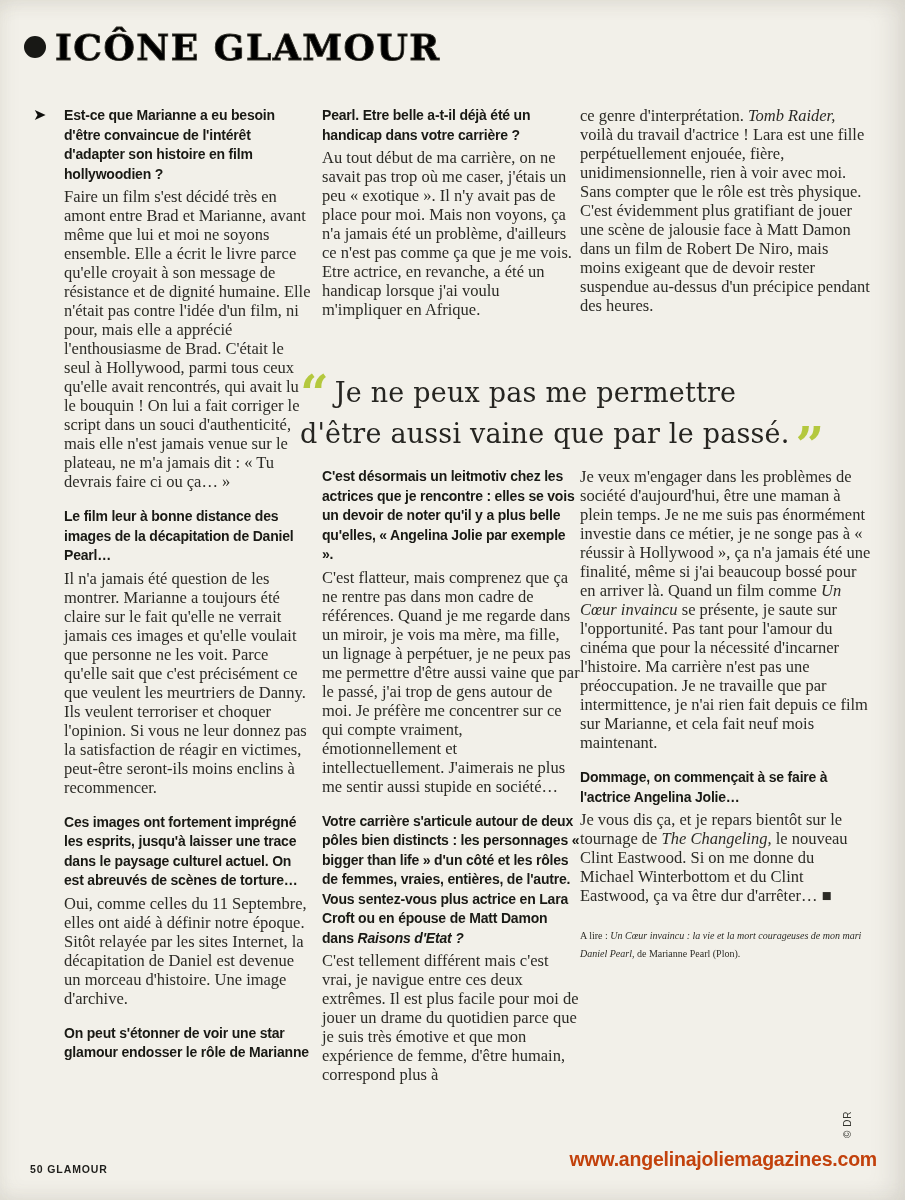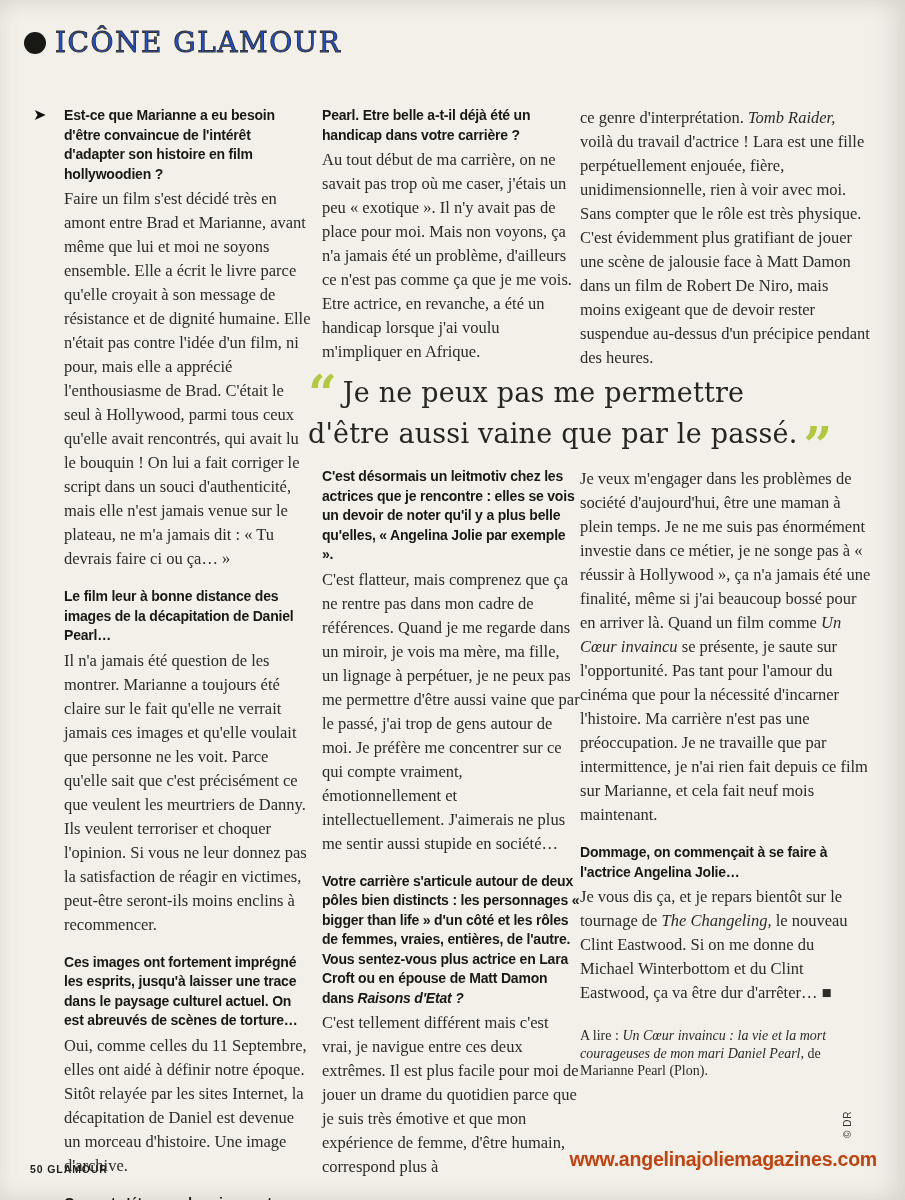--- a/index.html
+++ b/index.html
@@ -7,52 +7,52 @@
     position:relative;width:905px;height:1200px;margin:0 auto;
     background:#f2f0e9;color:#2c2b26;overflow:hidden;
     font-family:"Liberation Serif",serif;
   }
   .edge-shade{position:absolute;inset:0;pointer-events:none;
     box-shadow:inset -14px 0 22px rgba(95,92,80,0.12), inset 0 8px 16px rgba(95,92,80,0.04), inset 6px -6px 18px rgba(95,92,80,0.05);}
   
   .header{position:absolute;left:24px;top:26px;display:flex;align-items:center;}
   .bullet{width:22px;height:22px;border-radius:50%;background:#181815;margin-right:9px;flex:0 0 auto;}
   .title{
-    font-family:"DejaVu Serif",serif;font-size:28px;letter-spacing:1.5px;
-    color:#1d4ed8;-webkit-text-stroke:0.9px #34322a;white-space:nowrap;
+    font-family:"DejaVu Serif",serif;font-size:36px;letter-spacing:1.5px;
+    color:#000000;-webkit-text-stroke:0.9px #34322a;white-space:nowrap;font-weight:bold;
   }
   
   .col{position:absolute;top:106px;}
   .col1{left:64px;width:250px;}
   .col2t{left:322px;width:256px;}
   .col3t{left:580px;width:292px;}
   .col2b{left:322px;top:467px;width:258px;}
   .col3b{left:580px;top:467px;width:292px;}
   .q{
     font-family:"Liberation Sans",sans-serif;font-weight:700;font-size:14px;
     line-height:19.5px;letter-spacing:-0.2px;color:#191914;margin:16px 0 3px;
     position:relative;
   }
   .q.first{margin-top:0;}
-  .a{font-size:16.5px;line-height:24px;margin:0;color:#2c2b26;}
+  .a{font-size:16.5px;line-height:19px;margin:0;color:#2c2b26;}
   .arrow{position:absolute;left:-31px;top:-1px;font-size:16px;color:#0e0e0c;font-family:"DejaVu Sans",sans-serif;}
   
   .pullquote{
-    position:absolute;left:308px;top:372px;width:580px;
+    position:absolute;left:300px;top:372px;width:580px;
     font-family:"DejaVu Serif",serif;font-size:27px;line-height:41px;
     color:#262521;letter-spacing:0.2px;
   }
   .qmark{
     color:#b4c83e;font-family:"DejaVu Serif",serif;font-weight:bold;
     font-size:50px;line-height:0;letter-spacing:-3px;
   }
   .qmark.open{margin-right:9px;vertical-align:-9px;}
   .qmark.close{margin-left:6px;vertical-align:-20px;}
   
-  .note{font-size:14px;line-height:17.5px;margin-top:22px;color:#2c2b26;}
+  .note{font-size:10px;line-height:17.5px;margin-top:22px;color:#2c2b26;}
   
   .credit{
     position:absolute;left:842px;top:1138px;transform:rotate(-90deg);
     transform-origin:0 0;font-family:"Liberation Sans",sans-serif;
     font-size:10px;letter-spacing:0.6px;color:#35352f;white-space:nowrap;
   }
   
   .footer-page{
     position:absolute;left:30px;top:1163px;
     font-family:"Liberation Sans",sans-serif;font-size:10.5px;font-weight:700;

